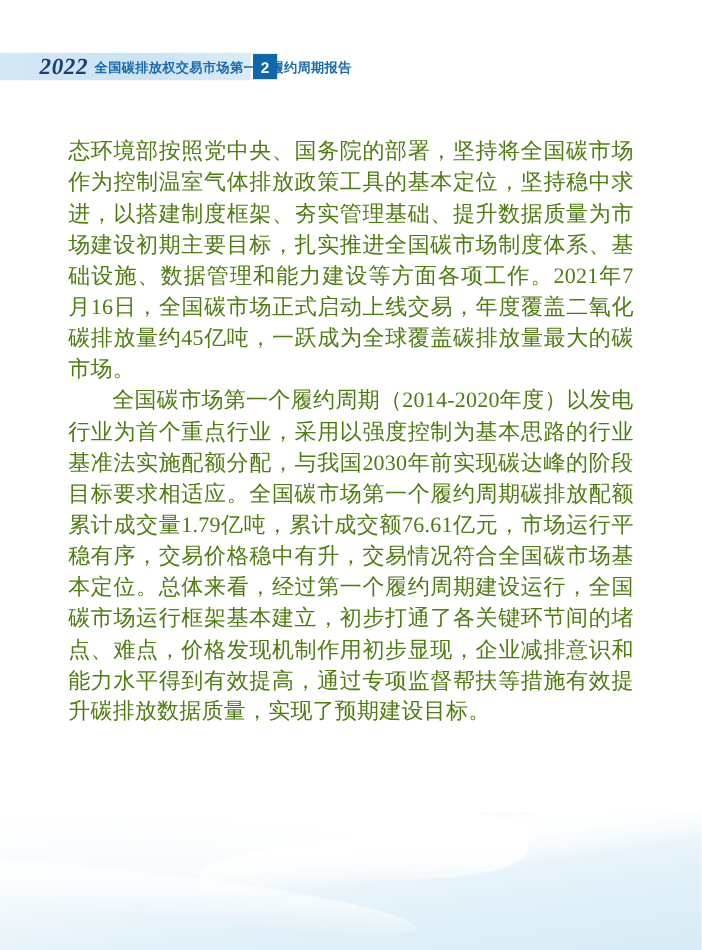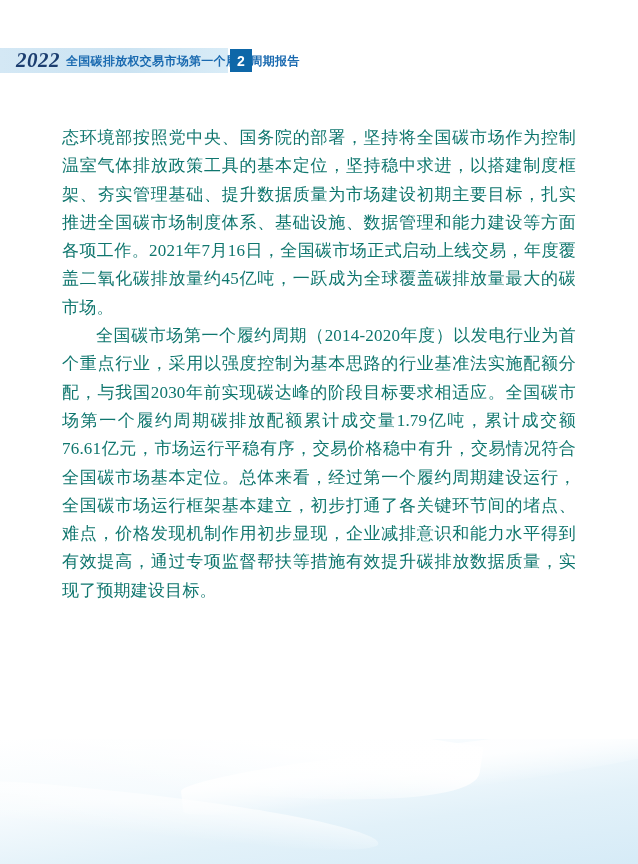--- a/index.html
+++ b/index.html
@@ -31,21 +31,21 @@
     background: linear-gradient(to right, #d4e8f5 0%, #cbe3f2 55%, #d9ecf7 100%);
     display: flex;
     align-items: center;
   }
   .header-year {
     font-family: "Liberation Serif", "DejaVu Serif", serif;
     font-style: italic;
     font-weight: bold;
     font-size: 21px;
     color: #1c3e70;
-    margin-left: 16px;
+    margin-left: 36px;
     letter-spacing: 0.5px;
     line-height: 1;
   }
   .header-title {
     font-family: "Liberation Sans", "DejaVu Sans", sans-serif;
     font-weight: bold;
     font-size: 12px;
     color: #1a6ab0;
     margin-left: 6px;
     letter-spacing: 0.3px;
@@ -68,22 +68,22 @@
     justify-content: center;
     line-height: 1;
   }
 
   
   .body-text {
     position: absolute;
     top: 124px;
     left: 62px;
     width: 514px;
-    color: #0f766e;
-    font-size: 17px;
+    color: #4d7c0f;
+    font-size: 20px;
     line-height: 28.3px;
     text-align: justify;
     letter-spacing: 0.2px;
   }
   .body-text p { text-indent: 2em; }
   .body-text p.continuation { text-indent: 0; }
 
   
   .bottom-wave {
     position: absolute;

